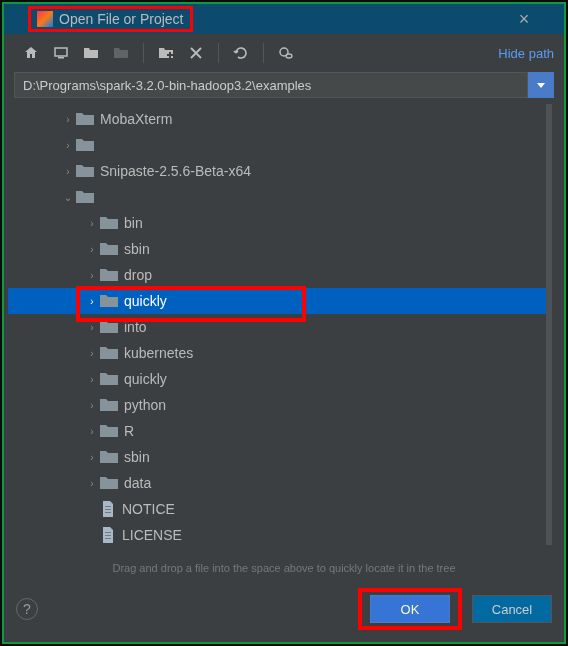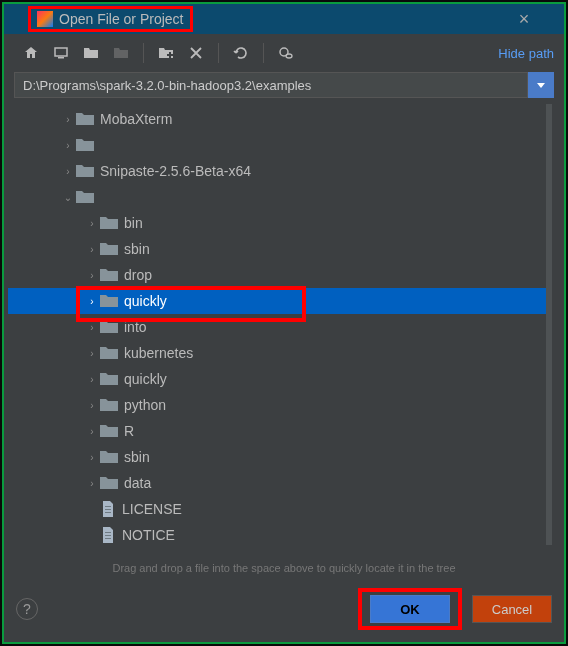--- a/index.html
+++ b/index.html
@@ -164,34 +164,34 @@
       align-items: center;
       justify-content: center;
       font-size: 14px;
       cursor: pointer;
     }
     .btn-spacer { flex: 1; }
     .btn {
       height: 28px;
       min-width: 80px;
       border: 1px solid #555;
-      background: #c2410c;
+      background: #0369a1;
       color: #ccc;
       font-size: 13px;
       cursor: pointer;
       display: flex;
       align-items: center;
       justify-content: center;
     }
     .btn.primary {
       background: #365880;
       border-color: #4a7bc8;
       background: #3675d6;
-      color: #000000;
-      font-weight: 700;
+      color: #fef9c3;
+      font-weight: 400;
     }
     .ok-hl {
       border: 4px solid #ff0000;
       padding: 3px 8px;
       display: inline-flex;
     }
   </style>
 </head>
 <body>
 
@@ -371,29 +371,29 @@
             <path fill="#87939A" d="M0 1h6l2 2h10v10H0z"></path>
           </svg></span>
         <span>data</span>
       </div>
       <div class="node" style="padding-left: 78px;">
         <span class="chev"></span>
         <span class="file"><svg viewBox="0 0 14 16">
             <path fill="#a9b7c6" d="M2 0h7l3 3v13H2z"></path>
             <path fill="#6e7a82" d="M4 5h6v1H4zm0 3h6v1H4zm0 3h6v1H4z"></path>
           </svg></span>
-        <span>LICENSE</span>
+        <span>NOTICE</span>
       </div>
       <div class="node" style="padding-left: 78px;">
         <span class="chev"></span>
         <span class="file"><svg viewBox="0 0 14 16">
             <path fill="#a9b7c6" d="M2 0h7l3 3v13H2z"></path>
             <path fill="#6e7a82" d="M4 5h6v1H4zm0 3h6v1H4zm0 3h6v1H4z"></path>
           </svg></span>
-        <span>NOTICE</span>
+        <span>LICENSE</span>
       </div>
     </div>
 
   <div class="hint">Drag and drop a file into the space above to quickly locate it in the tree</div>
 
   <div class="buttons">
     <span class="help">?</span>
     <span class="btn-spacer"></span>
     <span class="ok-hl">
       <button class="btn primary">OK</button>

